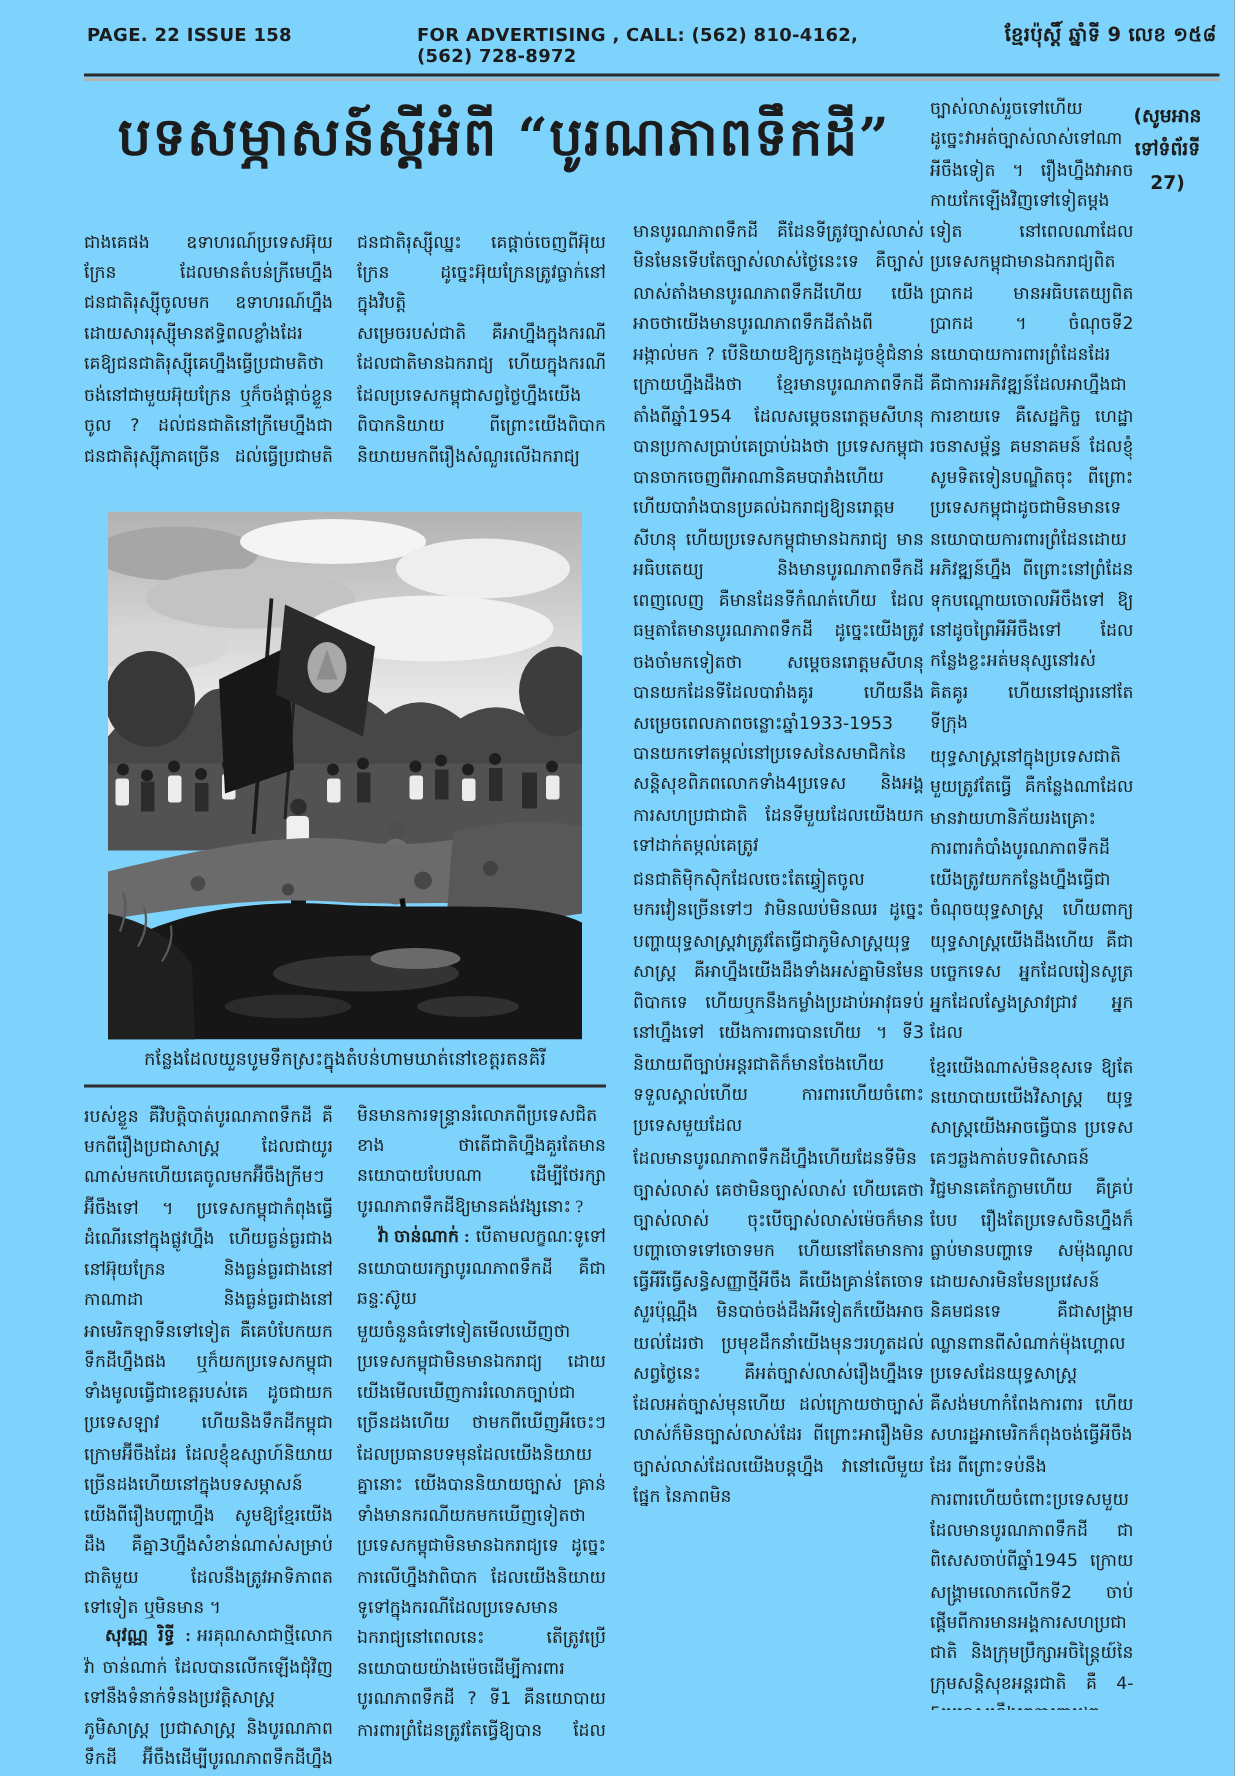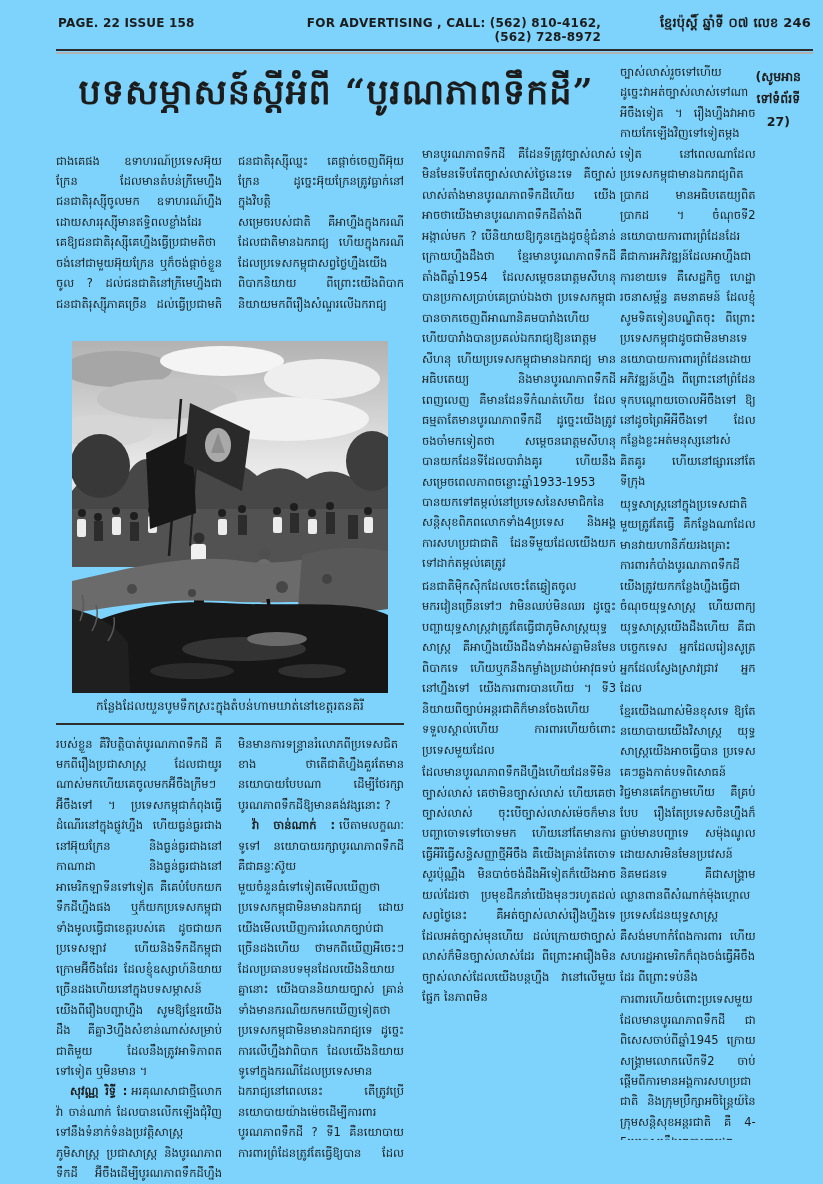--- a/index.html
+++ b/index.html
@@ -6,60 +6,60 @@
   html,body { background:#8a8a8a; }
   .page {
     width:823px; height:1184px; background:#7dd3fc; color:#1c1c1c;
     font-family:"DejaVu Sans","Liberation Sans",sans-serif;
     padding:12px 10px 0 56px; overflow:hidden; position:relative; margin:0 auto;
   }
   
   .header-bar { display:flex; justify-content:space-between; align-items:baseline;
     font-size:12px; font-weight:bold; padding:2px 2px 5px 2px; letter-spacing:.2px; }
   .header-page { width:220px; }
-  .header-ad { flex:1; text-align:right; }
+  .header-ad { flex:1; text-align:left; }
   .header-mast { width:210px; text-align:right; font-size:13px; }
   .rule-dark { height:2px; background:#2b2b2b; }
   .rule-gray { height:2px; background:#b3b3b3; margin-top:1px; }
   
   .content { display:flex; gap:4px; margin-top:8px; }
   .left-region { width:560px; }
   .headline { font-size:35px; font-weight:bold; text-align:center; height:62px;
     line-height:60px; letter-spacing:1px; white-space:nowrap; overflow:hidden;
     font-family:"DejaVu Serif","Liberation Serif",serif; }
   .inner { display:flex; gap:18px; margin-top:20px;align-items:center; }
   .two-wrap { width:348px; }
   .bodytext { font-size:11.5px; line-height:1.78; text-align:justify; }
   .text2col { column-count:2; column-gap:16px; }
   .text2col.top { height:184px; overflow:hidden; }
   .text2col.bottom { height:460px; overflow:hidden; margin-top:9px; }
   .bodytext p { margin:0; }
   .speaker { font-weight:bold; margin-right:4px; }
-  .qa { text-indent:14px; }
+  .qa { text-indent:14px;font-family:Liberation Serif, serif; }
   
   .photo-block { margin-top:6px; }
   .photo-frame { width:316px; margin:0 auto; display:block; }
   .caption { text-align:center; font-size:12px; margin-top:5px; }
   .caption-rule { height:2px; background:#2e2e2e; margin-top:7px; }
   
   .col3 { width:194px; height:1056px; overflow:hidden; }
   .col4 { width:181px; display:flex; flex-direction:row; }
   .col4-flow { height:1078px; overflow:hidden; }
   .col3 p, .col4 p { margin:0 0 2px 0; }
   .continue { text-align:center; font-weight:bold; font-size:12.5px; padding:4px 0 0 0; }
 </style>
 </head>
 <body>
 
 <div class="page">
 
   <div class="header-bar">
     <span class="header-page">PAGE. 22  ISSUE 158</span>
     <span class="header-ad">FOR ADVERTISING ,  CALL: (562) 810-4162, (562) 728-8972</span>
-    <span class="header-mast">ខ្មែរប៉ុស្តិ៍ ឆ្នាំទី ០៧  លេខ 246</span>
+    <span class="header-mast">ខ្មែរប៉ុស្តិ៍ ឆ្នាំទី 9  លេខ ១៥៨</span>
   </div>
   <div class="rule-dark"></div>
   <div class="rule-gray"></div>
 
   <div class="content">
 
     <div class="left-region">
       <div class="headline">បទសម្ភាសន៍ស្តីអំពី “បូរណភាពទឹកដី”</div>
 
       <div class="inner">

